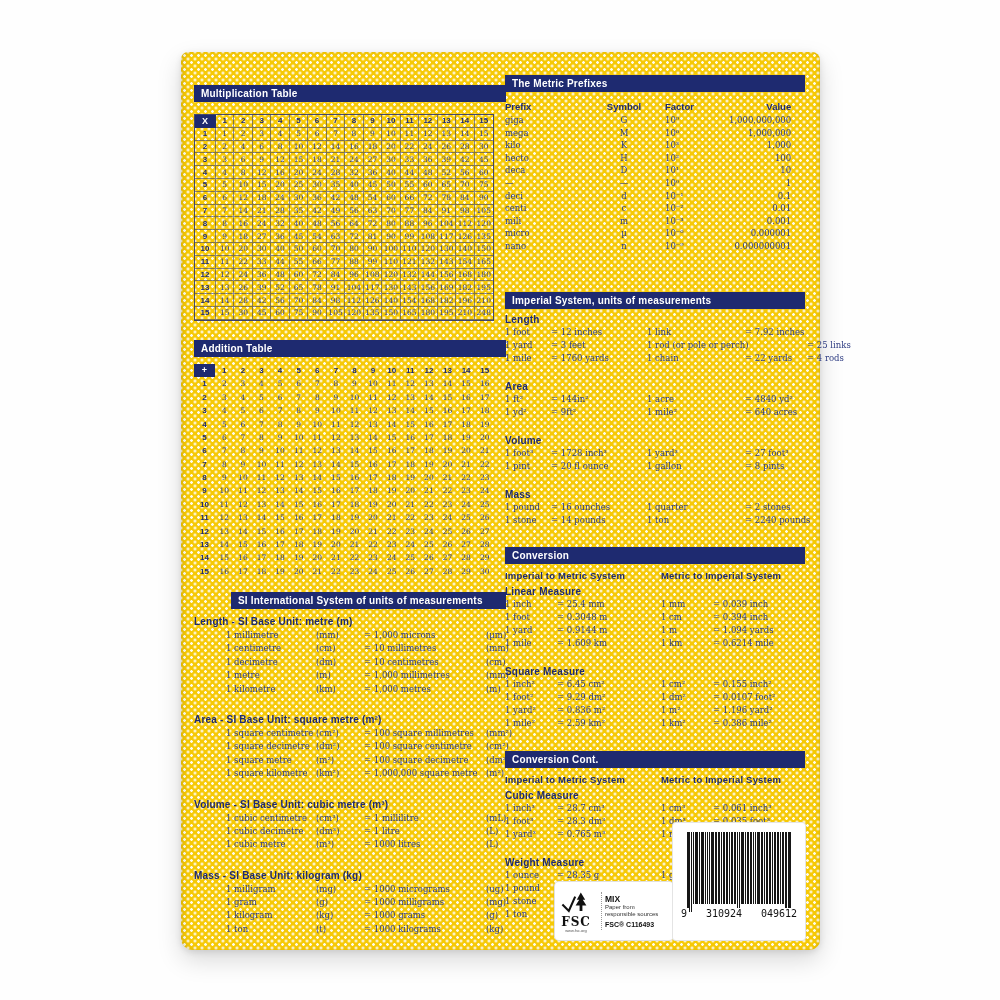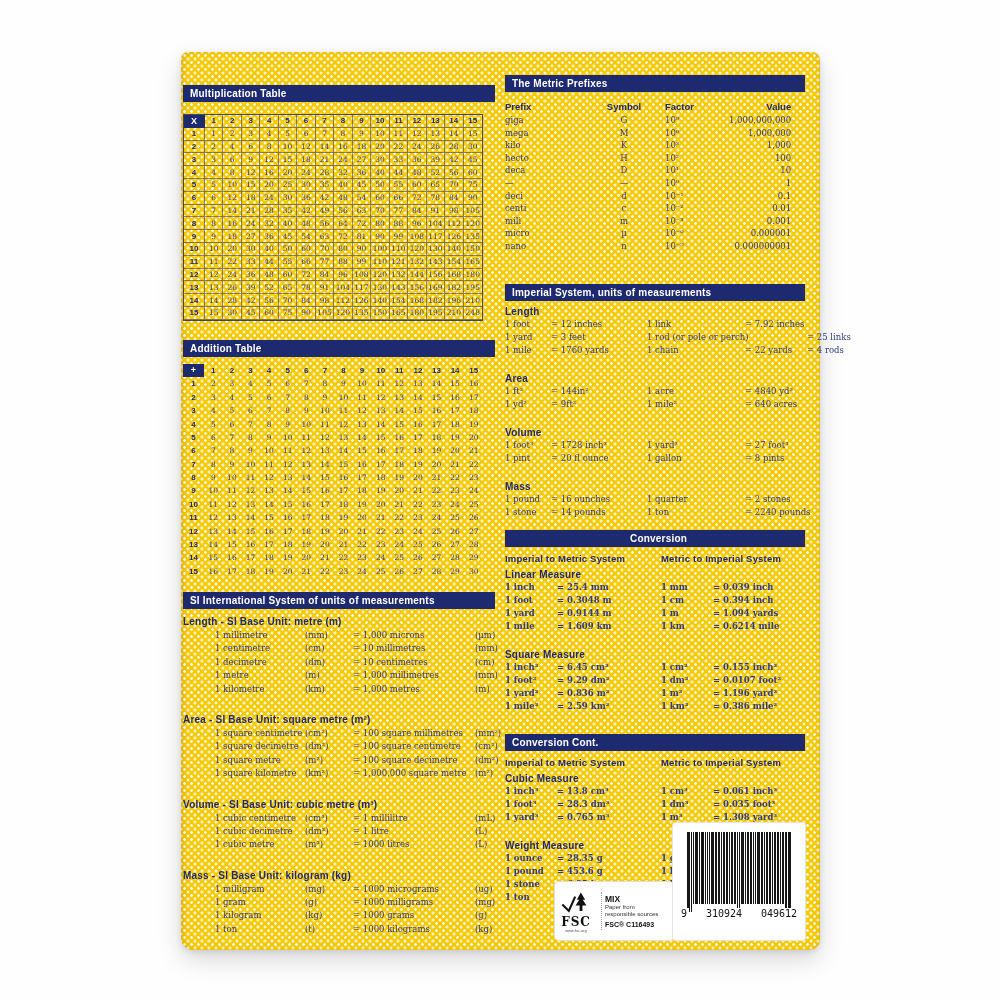--- a/index.html
+++ b/index.html
@@ -8,31 +8,31 @@
   .book{position:absolute;left:181px;top:52px;width:639px;height:898px;
         background-color:#f6c905;
         background-image:
           radial-gradient(rgba(255,255,255,.92) 1.25px, rgba(255,255,255,0) 1.5px),
           radial-gradient(rgba(255,255,255,.92) 1.25px, rgba(255,255,255,0) 1.5px);
         background-size:7px 7px;background-position:0 0,3.5px 3.5px;
         border-radius:7px 8px 10px 12px;
         box-shadow:0 10px 24px rgba(0,0,0,.15),0 2px 6px rgba(0,0,0,.10),
                    inset 4px 0 8px -5px rgba(0,0,0,.25), inset -3px 0 6px -4px rgba(0,0,0,.18);}
   .col{position:absolute;top:0;}
-  .col.left{left:2px;width:312px;}
+  .col.left{left:13px;width:312px;}
   .col.right{left:324px;width:300px;}
 
   .bar{height:17px;background:#1e2a70;color:#fff;font-weight:bold;font-size:10px;
        line-height:17px;padding-left:7px;letter-spacing:.2px;}
   .m-top-mult{margin-top:33px;}
   .m-top-add{margin-top:19px;}
-  .m-top-si{margin-top:14px;}
+  .m-top-si{margin-top:14px;margin-left:37px;}
   .m-top-pref{margin-top:23px;}
-  .m-top-imp{margin-top:31px;}
-  .m-top-conv{text-align:center;}
+  .m-top-imp{margin-top:39px;}
+  .m-top-conv{margin-top:9px;}
   .m-top-cont{margin-top:10px;}
 
   
   .num-table{display:grid;grid-template-columns:21px repeat(15,1fr);width:300px;box-sizing:border-box;}
   .num-table .cell{display:flex;align-items:center;justify-content:center;overflow:hidden;}
   .mult{margin-top:12px;border:1px solid rgba(34,45,110,.85);}
   .mult .cell{height:11.8px;border-right:1px solid rgba(34,45,110,.55);border-bottom:1px solid rgba(34,45,110,.55);}
   .mult .cell:nth-child(16n){border-right:none;}
   .add{margin-top:7px;}
   .add .cell{height:13.4px;}
@@ -55,21 +55,21 @@
   .sc{height:13.4px;line-height:13.4px;font-family:"DejaVu Serif",serif;font-size:8.5px;color:#2e3c82;white-space:nowrap;}
 
   
   .imp-grid{display:grid;grid-template-columns:46px 96px 98px 62px 1fr;}
   .ic{height:13px;line-height:13px;font-family:"DejaVu Serif",serif;font-size:8.5px;color:#2e3c82;white-space:nowrap;}
   .measure-h{font-weight:bold;font-size:10px;color:#1e2a70;margin-top:5px;margin-bottom:1px;letter-spacing:.2px;}
 
   
   .conv-headers{display:flex;margin-top:6px;font-weight:bold;font-size:9.5px;color:#1e2a70;letter-spacing:.2px;}
   .conv-headers span:first-child{flex:0 0 52%;}
-  .conv-grid{display:grid;grid-template-columns:52px 104px 52px 1fr;font-weight:bold;}
+  .conv-grid{display:grid;grid-template-columns:52px 104px 52px 1fr;}
   .cc{height:13px;line-height:13px;font-family:"DejaVu Serif",serif;font-size:8.5px;color:#2e3c82;white-space:nowrap;}
 
   
   .fsc-box{position:absolute;left:374px;top:830px;width:118px;height:58px;background:#fff;
            border-radius:4px;box-shadow:0 0 0 1px #e0e0e0;display:flex;align-items:center;}
   .fsc-left{width:42px;display:flex;flex-direction:column;align-items:center;}
   .fsc-acronym{font-family:"DejaVu Serif",serif;font-weight:bold;font-size:12px;color:#111;letter-spacing:1px;line-height:11px;}
   .fsc-url{font-size:4px;color:#555;}
   .fsc-right{flex:1;border-left:1px dotted #999;margin-left:4px;padding:2px 3px;text-align:left;}
   .fsc-mix{font-weight:bold;font-size:8.5px;color:#111;}
@@ -865,21 +865,21 @@
 
       <div class="bar m-top-cont">Conversion Cont.</div>
       <div class="conv-headers">
         <span>Imperial to Metric System</span>
         <span>Metric to Imperial System</span>
       </div>
       <div id="conv-cont-sections">
           <div class="measure-h">Cubic Measure</div>
           <div class="conv-grid">
             <div class="cc c0">1 inch³</div>
-            <div class="cc c1">= 13.8 cm³</div>
+            <div class="cc c1">= 28.7 cm³</div>
             <div class="cc c2">1 cm³</div>
             <div class="cc c3">= 0.061 inch³</div>
             <div class="cc c0">1 foot³</div>
             <div class="cc c1">= 28.3 dm³</div>
             <div class="cc c2">1 dm³</div>
             <div class="cc c3">= 0.035 foot³</div>
             <div class="cc c0">1 yard³</div>
             <div class="cc c1">= 0.765 m³</div>
             <div class="cc c2">1 m³</div>
             <div class="cc c3">= 1.308 yard³</div>

